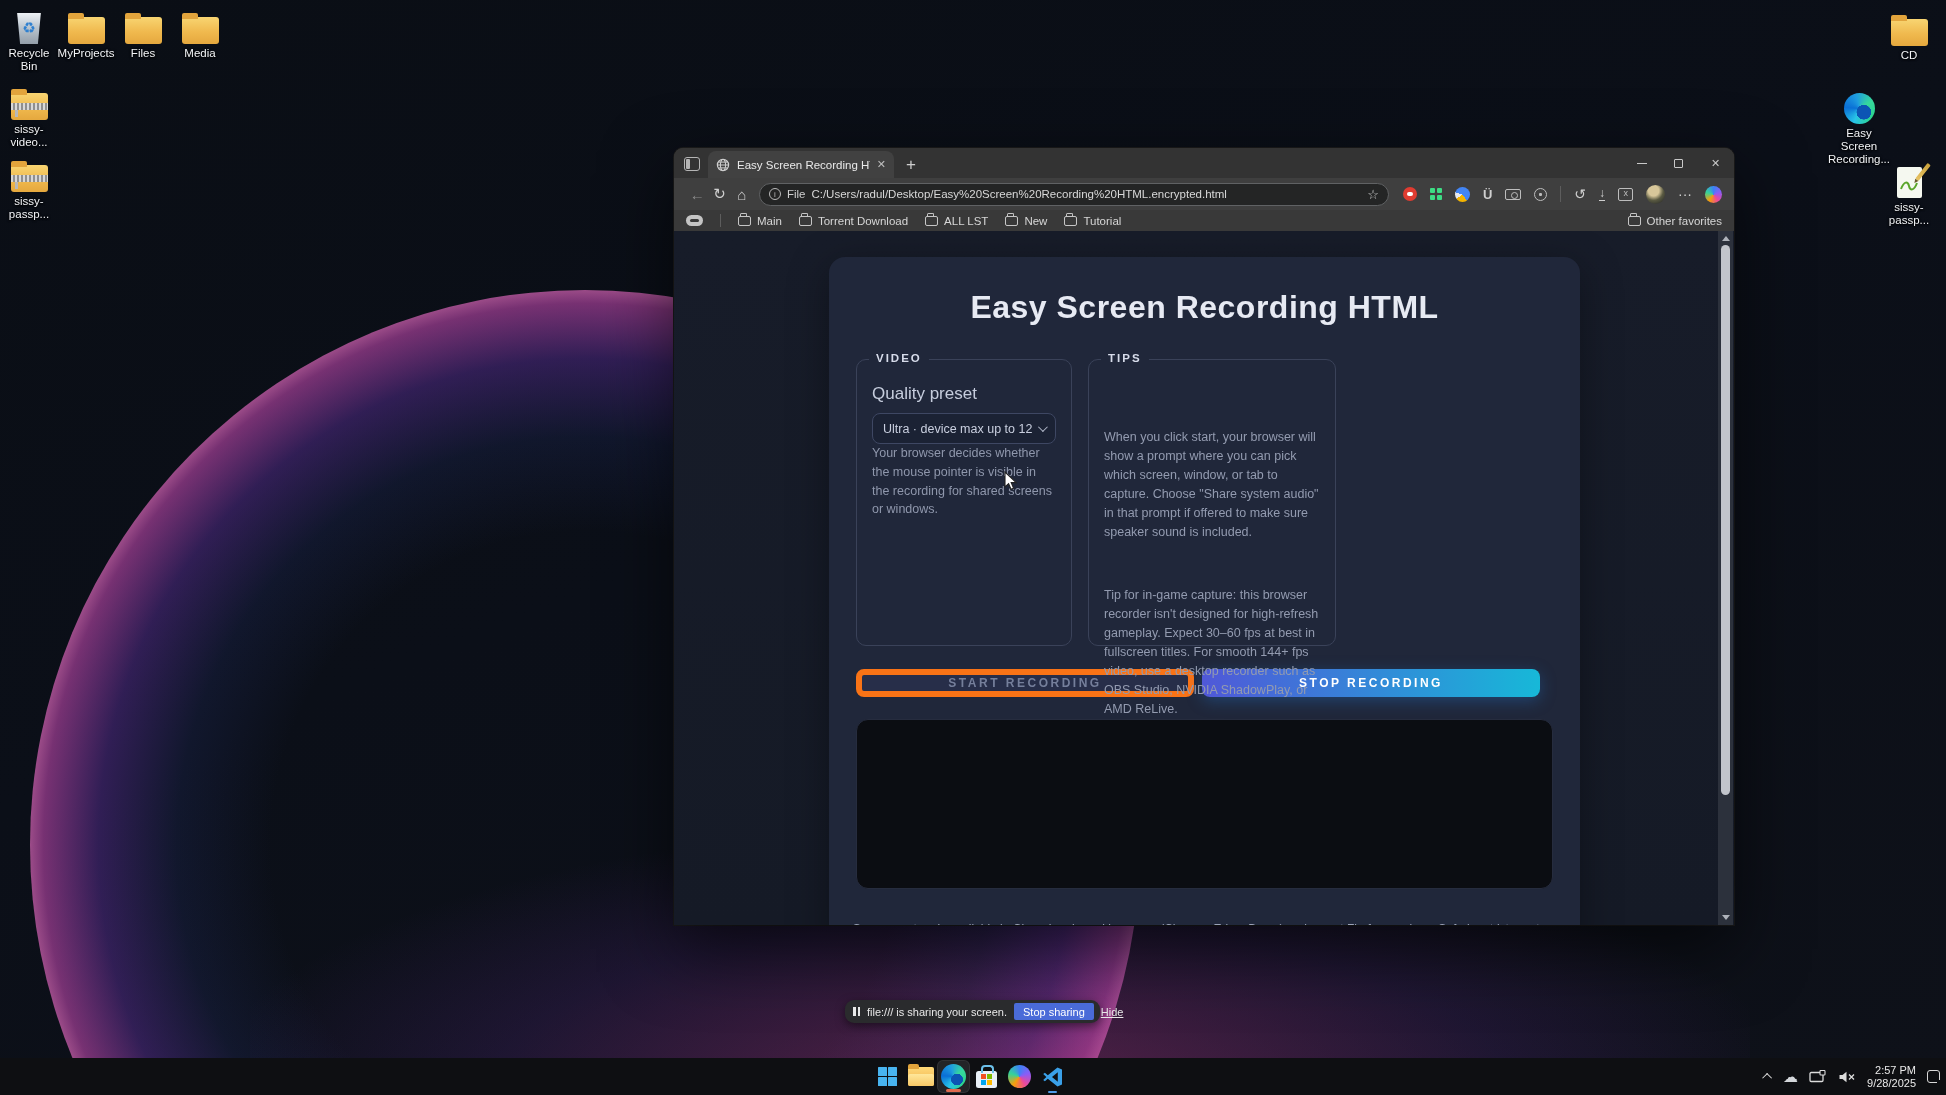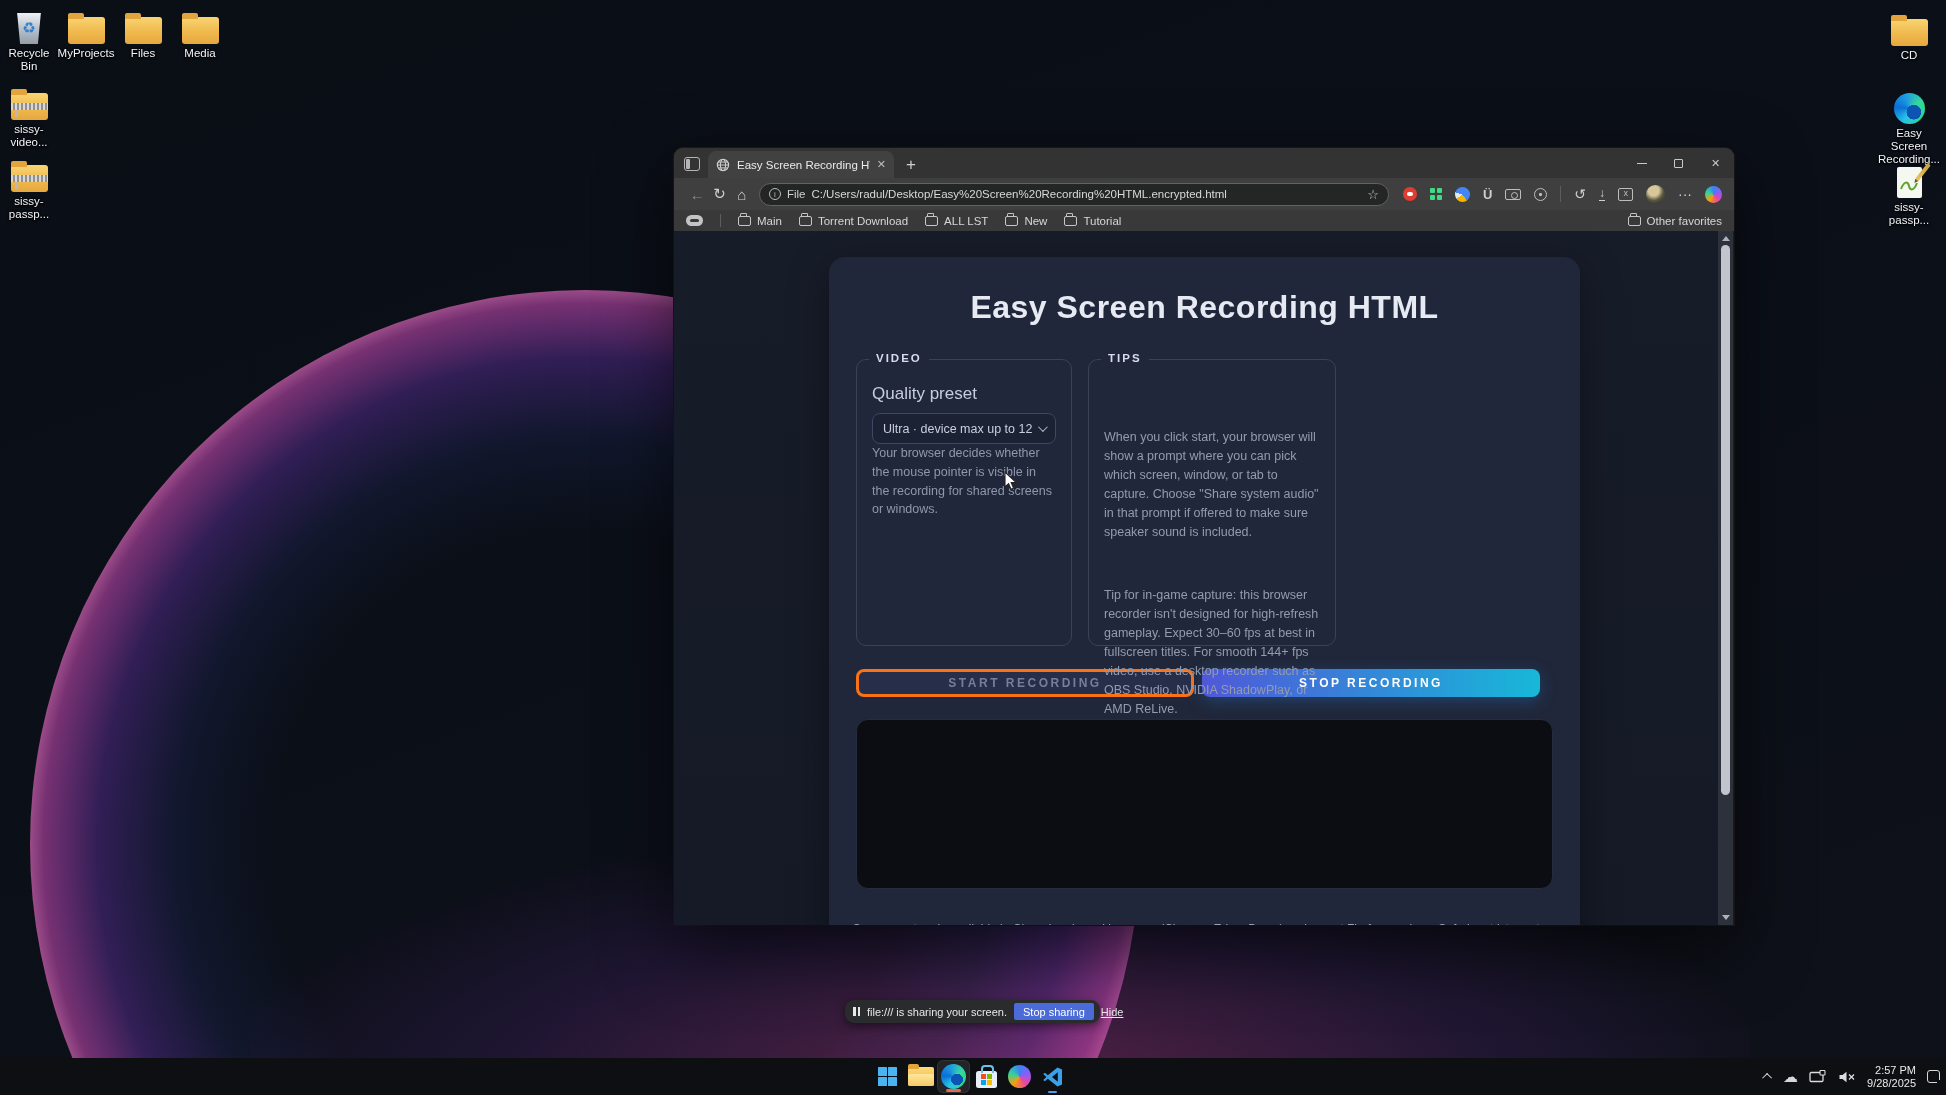--- a/index.html
+++ b/index.html
@@ -125,21 +125,21 @@
   .fldlabel { color:#c6cddd; font-size:17px; margin-bottom:9px; }
   .selectbox { height:31px; background:#1b2234; border:1px solid #3e4763; border-radius:8px;
     display:flex; align-items:center; padding:0 10px; color:#c9cfdf; font-size:12.5px; gap:6px; }
   .selecttext { flex:1; text-align:center; white-space:nowrap; overflow:hidden; }
   .chev { width:7px; height:7px; border-right:1.6px solid #aeb5c6; border-bottom:1.6px solid #aeb5c6;
     transform:rotate(45deg) translateY(-2px); flex:none; }
   .note { color:#8f97ac; font-size:12.5px; line-height:1.5; }
   .tiptext { color:#939bb0; font-size:12.5px; line-height:1.52; margin-bottom:14px;margin-top:44px; }
 
   .btnrow { display:flex; gap:8px; padding:0 27px; margin-top:23px; }
-  .btn-start { width:338px; height:28px; background:#272e49; border:3px solid #f97316; border-radius:8px;
+  .btn-start { width:338px; height:28px; background:#272e49; border:6px solid #f97316; border-radius:8px;
     color:#757f9b; font-size:12px; font-weight:bold; letter-spacing:2.5px; display:flex; align-items:center; justify-content:center; }
   .btn-stop { width:338px; height:28px; border-radius:8px; background:linear-gradient(90deg,#5058d8,#17b8d8);
     color:#ffffff; font-size:12px; font-weight:bold; letter-spacing:2.5px; display:flex; align-items:center; justify-content:center;
     box-shadow:0 4px 16px rgba(35,120,210,0.35); }
   .preview { margin:22px 27px 0 27px; height:170px; background:#0b0d12; border:1px solid #262c3e; border-radius:12px; }
   .cfooter { margin-top:32px; text-align:center; color:#9ba3b8; font-size:12px; line-height:17px; padding:0 8px; }
 
   .vscroll { position:absolute; right:1px; top:0; width:15px; height:694px; background:#2c313c; }
   .varrow-up { position:absolute; left:3.5px; top:5px; width:0; height:0;
     border-left:4px solid transparent; border-right:4px solid transparent; border-bottom:5px solid #aeb2ba; }
@@ -240,21 +240,21 @@
       </div>
     <div class="dlabel">sissy-passp...</div>
   </div>
 
   <div class="dicon" style="left:1880px;top:10px">
     <div class="ic">
         <div class="folder"></div>
       </div>
     <div class="dlabel">CD</div>
   </div>
-  <div class="dicon" style="left:1878px;top:88px;width:62px">
+  <div class="dicon" style="left:1828px;top:88px;width:62px">
     <div class="ic">
         <div class="edgeball"></div>
       </div>
     <div class="dlabel">Easy Screen Recording...</div>
   </div>
   <div class="dicon" style="left:1880px;top:162px">
     <div class="ic">
       <div class="docicon">
         <svg width="19" height="13" viewBox="0 0 19 13">
             <path d="M1 10 C4 2, 8 2, 9 7 S14 12, 17 4" stroke="#5aa52a" fill="none" stroke-width="2"></path>

